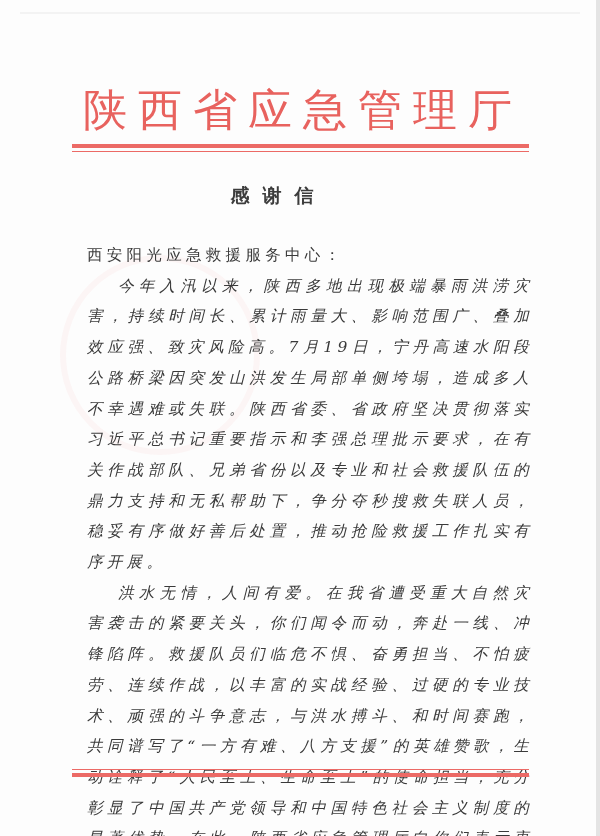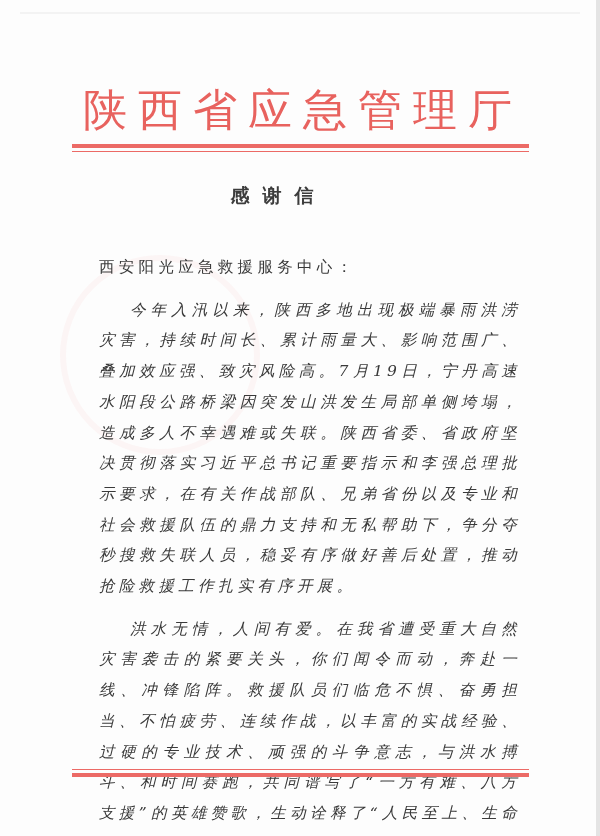--- a/index.html
+++ b/index.html
@@ -45,21 +45,21 @@
     padding-left: 13px; box-sizing: border-box;
   }
   .body-text {
     position: absolute; top: 240px; left: 87px; width: 446px;
     color: #3a3a3a;
     font-size: 15.5px;
     line-height: 30.7px;
     letter-spacing: 4.3px;
     text-align: justify;
   }
-  .body-text p { margin: 12px; }
+  .body-text p { margin: 0; }
   .salutation { }
   .para { text-indent: 2em; font-style: italic; }
 </style>
 </head>
 <body>
 
 <div class="top-speck"></div>
 <div class="page-edge"></div>
 <div class="seal"></div>
 

